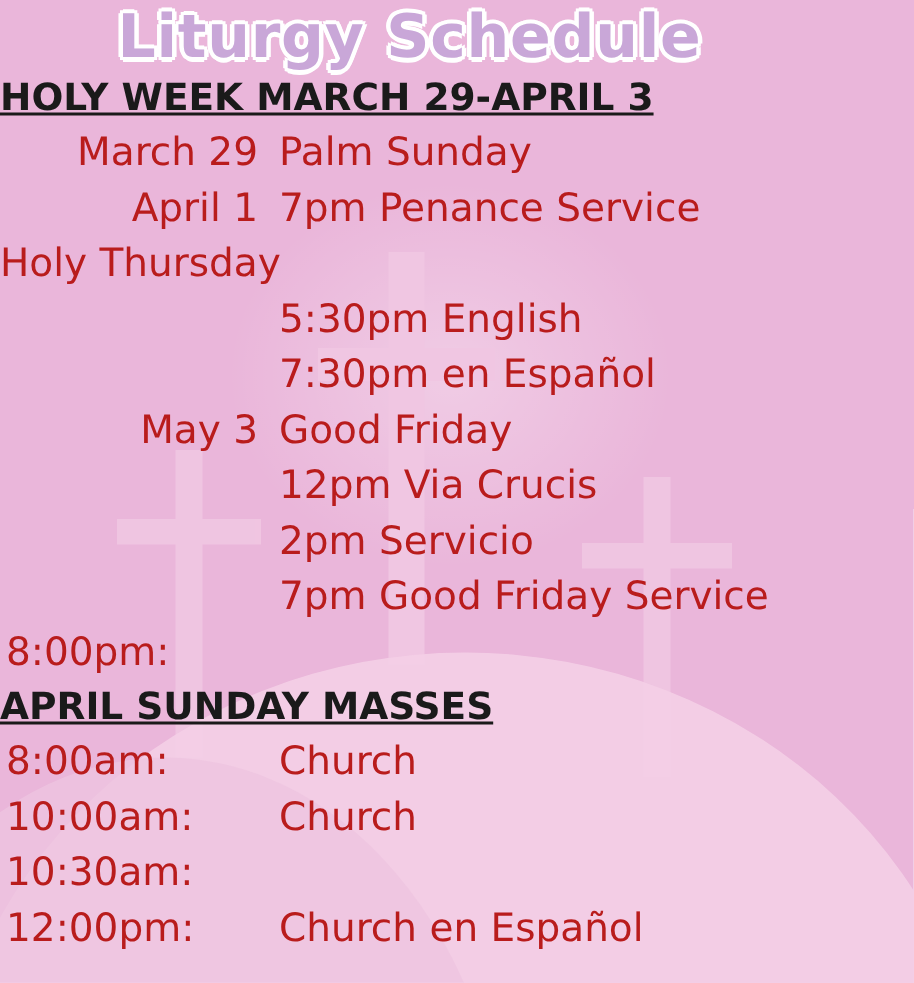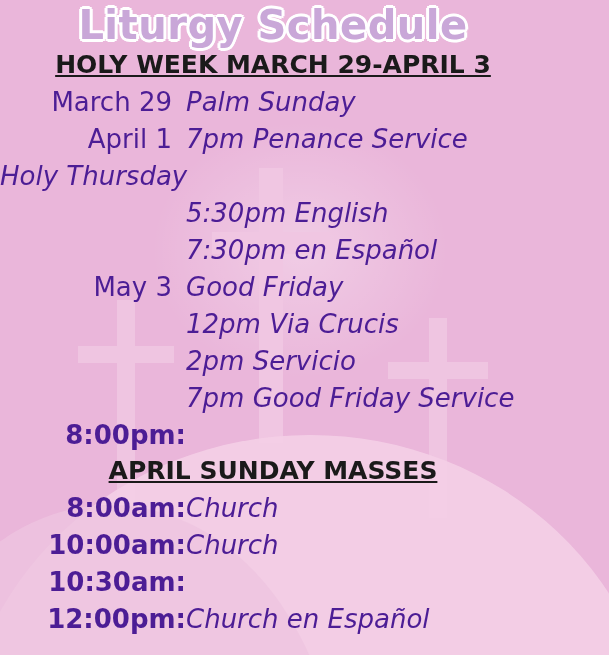--- a/index.html
+++ b/index.html
@@ -105,54 +105,51 @@
         2px  2px 0 #ffffff,
         0    3px 0 #ffffff,
         3px  0   0 #ffffff,
        -3px  0   0 #ffffff,
         0   -3px 0 #ffffff;
     margin: 0;
     padding: 2px 0 0 0;
     line-height: 46px;
   }
   .section-head {
-    text-align: center;
     font-weight: bold;
     font-size: 25px;
     color: #1a1a1a;
     text-decoration: underline;
     margin: 2px 0 4px 0;
     line-height: 30px;
   }
   .section-head.vigil { margin-top: 8px; }
   .rows { margin: 0; padding: 0; }
   .row {
     display: flex;
     align-items: baseline;
     font-size: 26px;
-    color: #4c1d95;
+    color: #b91c1c;
     line-height: 37px;
   }
   .row .date {
     width: 186px;
     text-align: right;
     padding-right: 14px;
     box-sizing: border-box;
     white-space: nowrap;
   }
   .row .date.left {
-    text-align: right;
+    text-align: left;
     padding-left: 4px;
     padding-right: 0;
-    font-weight: bold;
   }
   .row .desc {
     flex: 1;
     white-space: nowrap;
-    font-style: italic;
   }
 </style>
 </head>
 <body>
 
 <div id="poster">
 
   <div class="bg-art">
     <div class="glow"></div>
     <div class="cross cross-left">

